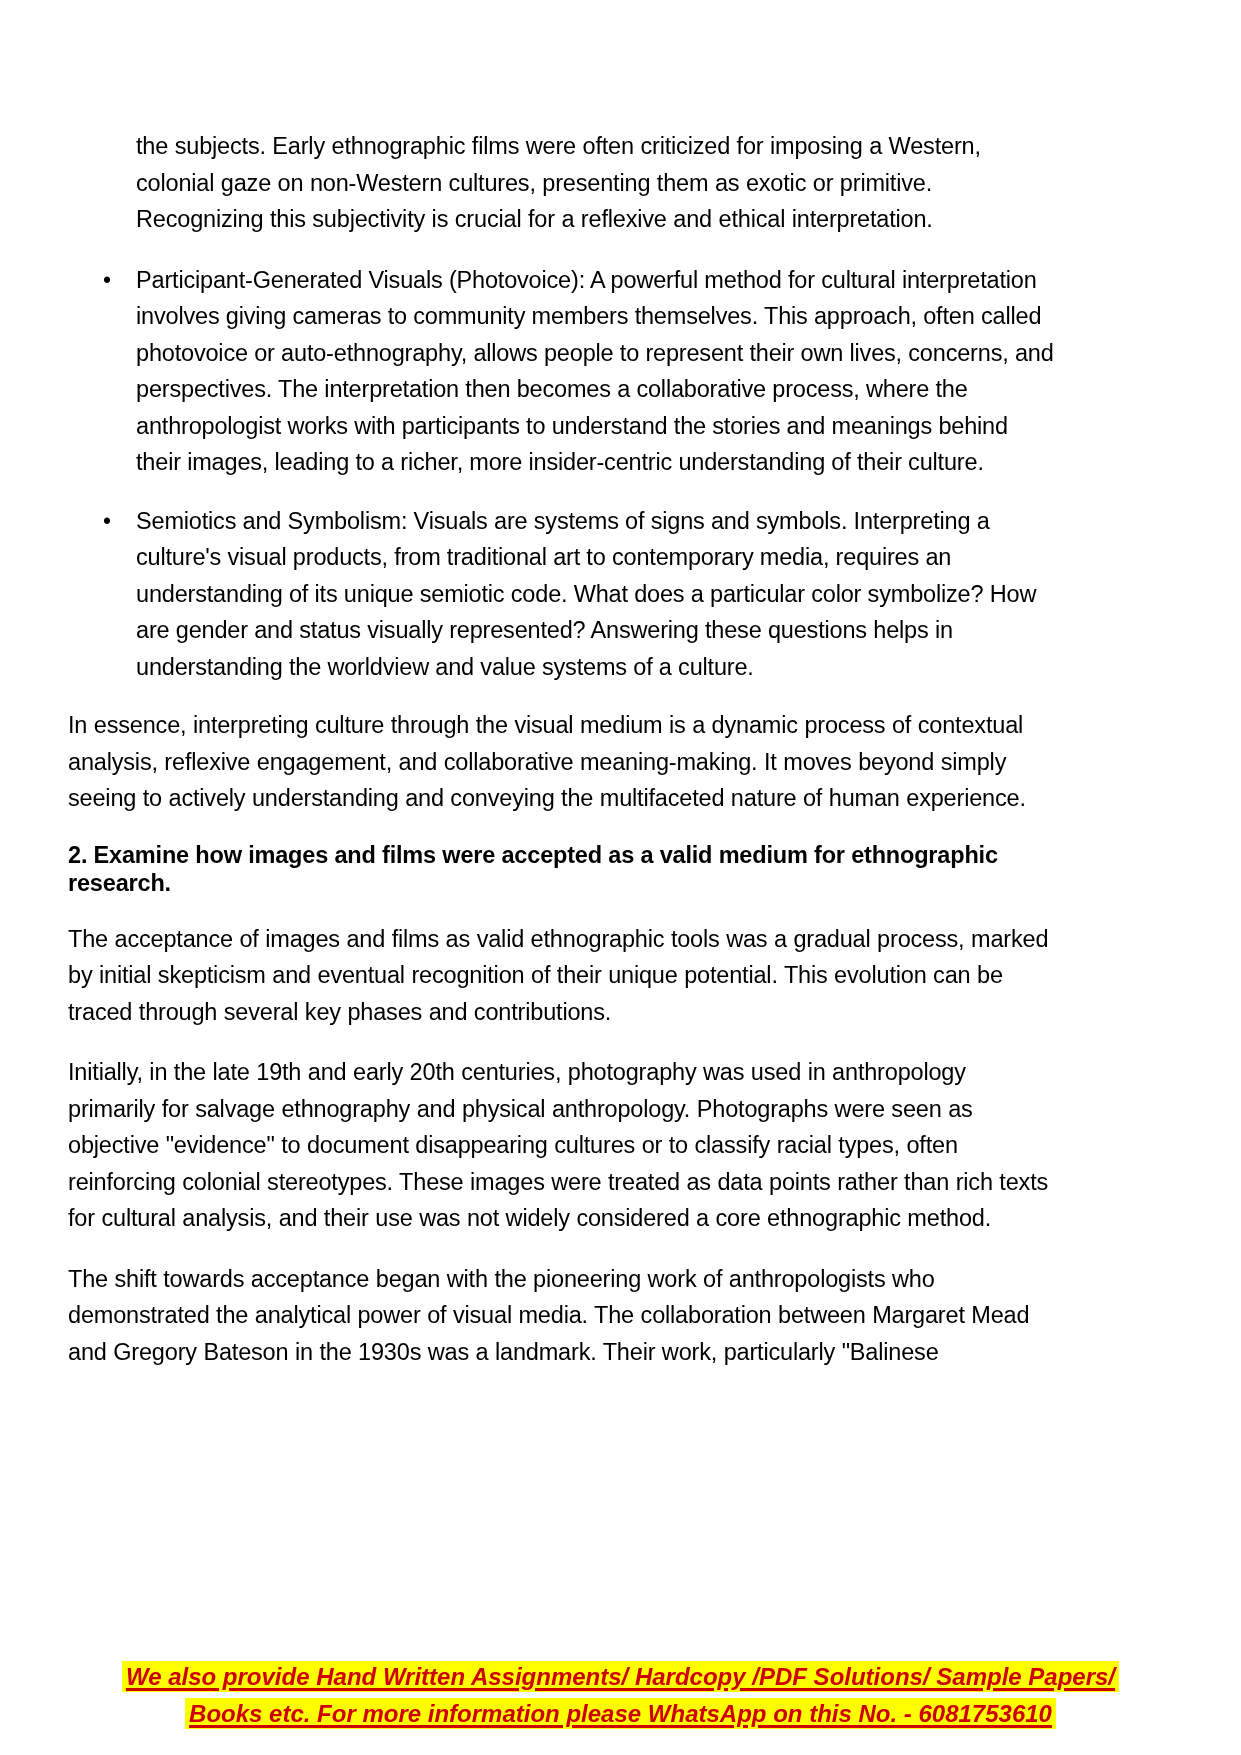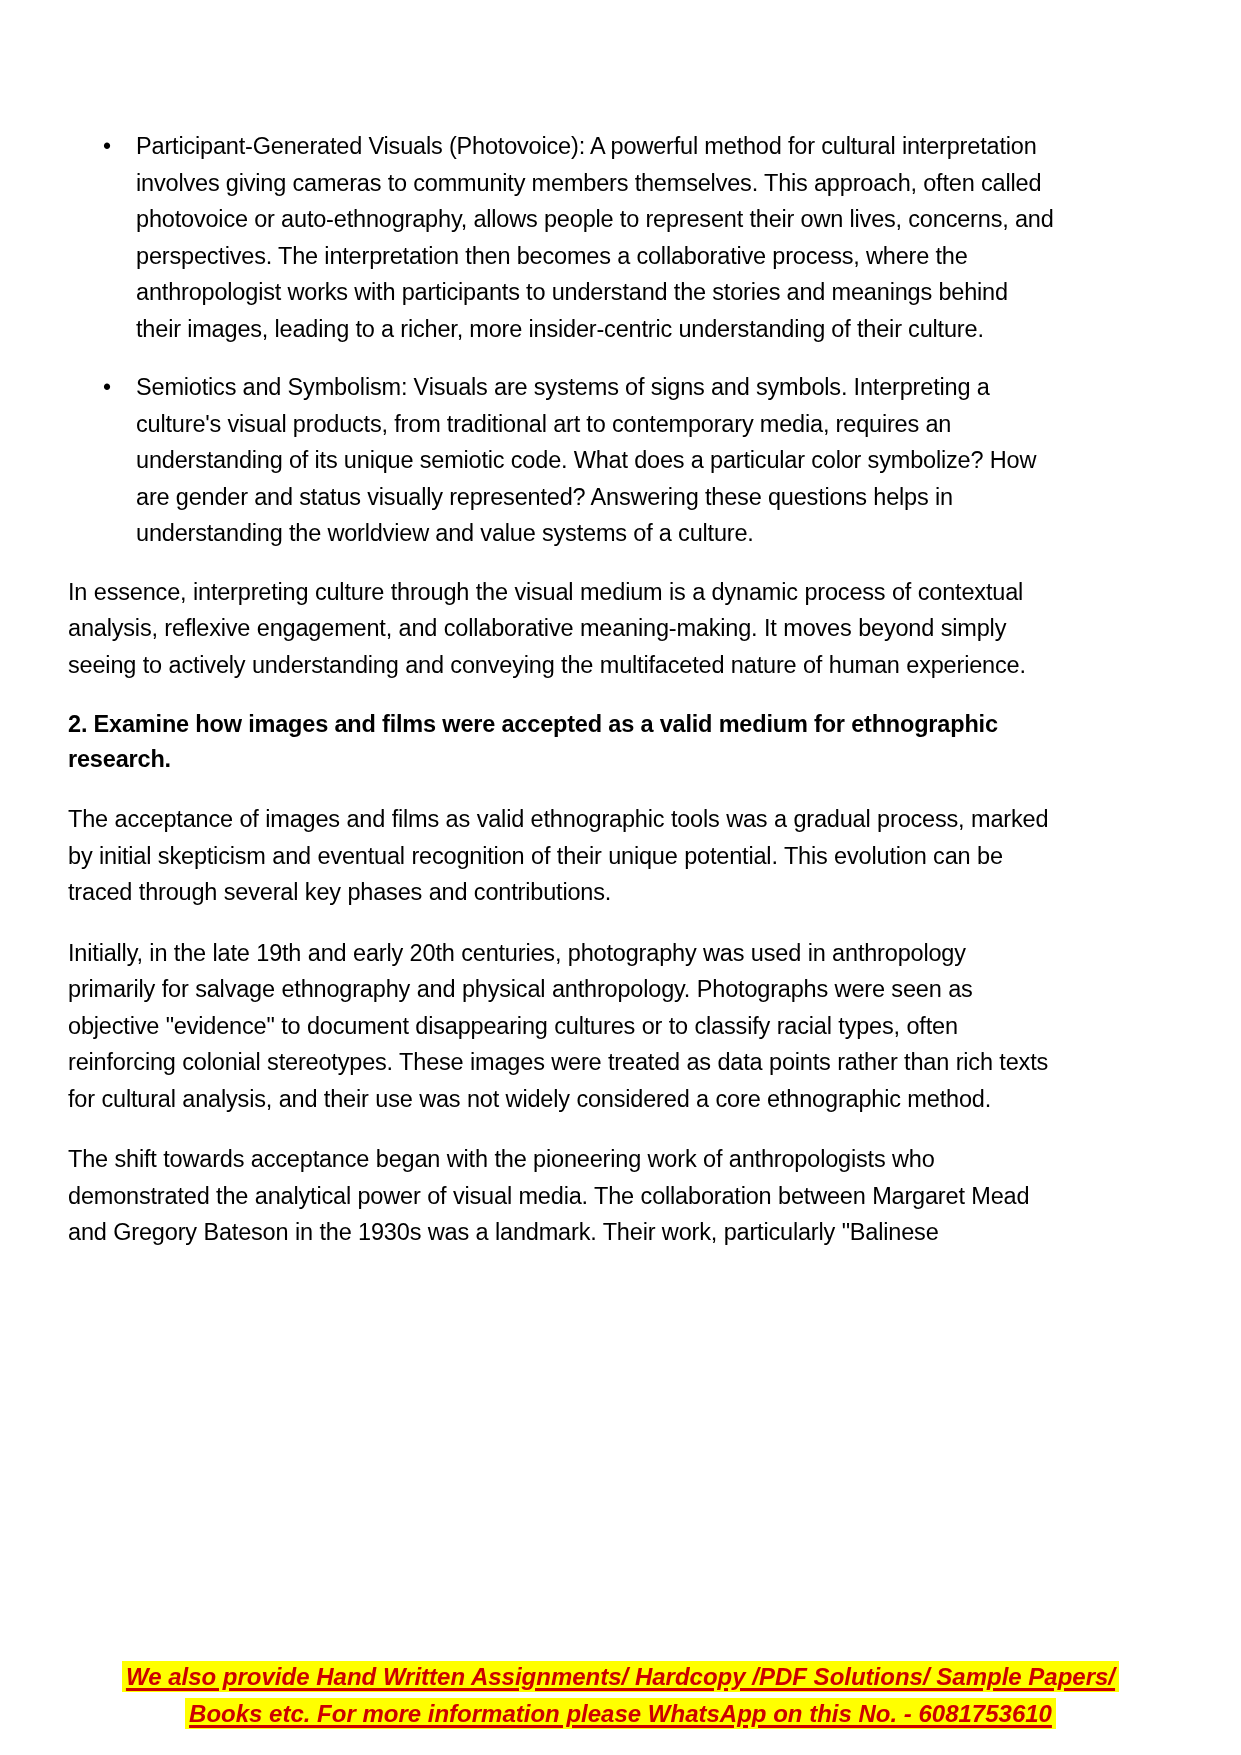--- a/index.html
+++ b/index.html
@@ -42,21 +42,21 @@
     word-spacing: 0.2px;
   }
 
   .para.indented {
     margin-left: 68px;
     width: 922px;
   }
 
   .heading {
     font-size: 23.5px;
-    line-height: 35px;
+    line-height: 28px;
     font-weight: bold;
     letter-spacing: -0.18px;
     margin: 0 0 24px 0;
   }
 
   
   .bullets {
     margin: 0 0 22px 0;
     padding: 0;
     list-style: none;
@@ -117,20 +117,21 @@
     -webkit-box-decoration-break: clone;
   }
 </style>
 </head>
 <body>
 
 <div class="page">
 
   <div class="content">
 
+    <p class="para indented">the subjects. Early ethnographic films were often criticized for imposing a Western, colonial gaze on non-Western cultures, presenting them as exotic or primitive. Recognizing this subjectivity is crucial for a reflexive and ethical interpretation.</p>
 
     <ul class="bullets">
 
       <li class="bullet-item">
         <span class="bullet-dot">•</span><span class="lead">Participant-Generated Visuals (Photovoice):</span><span> A powerful method for cultural interpretation involves giving cameras to community members themselves. This approach, often called photovoice or auto-ethnography, allows people to represent their own lives, concerns, and perspectives. The interpretation then becomes a collaborative process, where the anthropologist works with participants to understand the stories and meanings behind their images, leading to a richer, more insider-centric understanding of their culture.</span>
       </li>
 
       <li class="bullet-item">
         <span class="bullet-dot">•</span><span class="lead">Semiotics and Symbolism:</span><span> Visuals are systems of signs and symbols. Interpreting a culture's visual products, from traditional art to contemporary media, requires an understanding of its unique semiotic code. What does a particular color symbolize? How are gender and status visually represented? Answering these questions helps in understanding the worldview and value systems of a culture.</span>
       </li>

